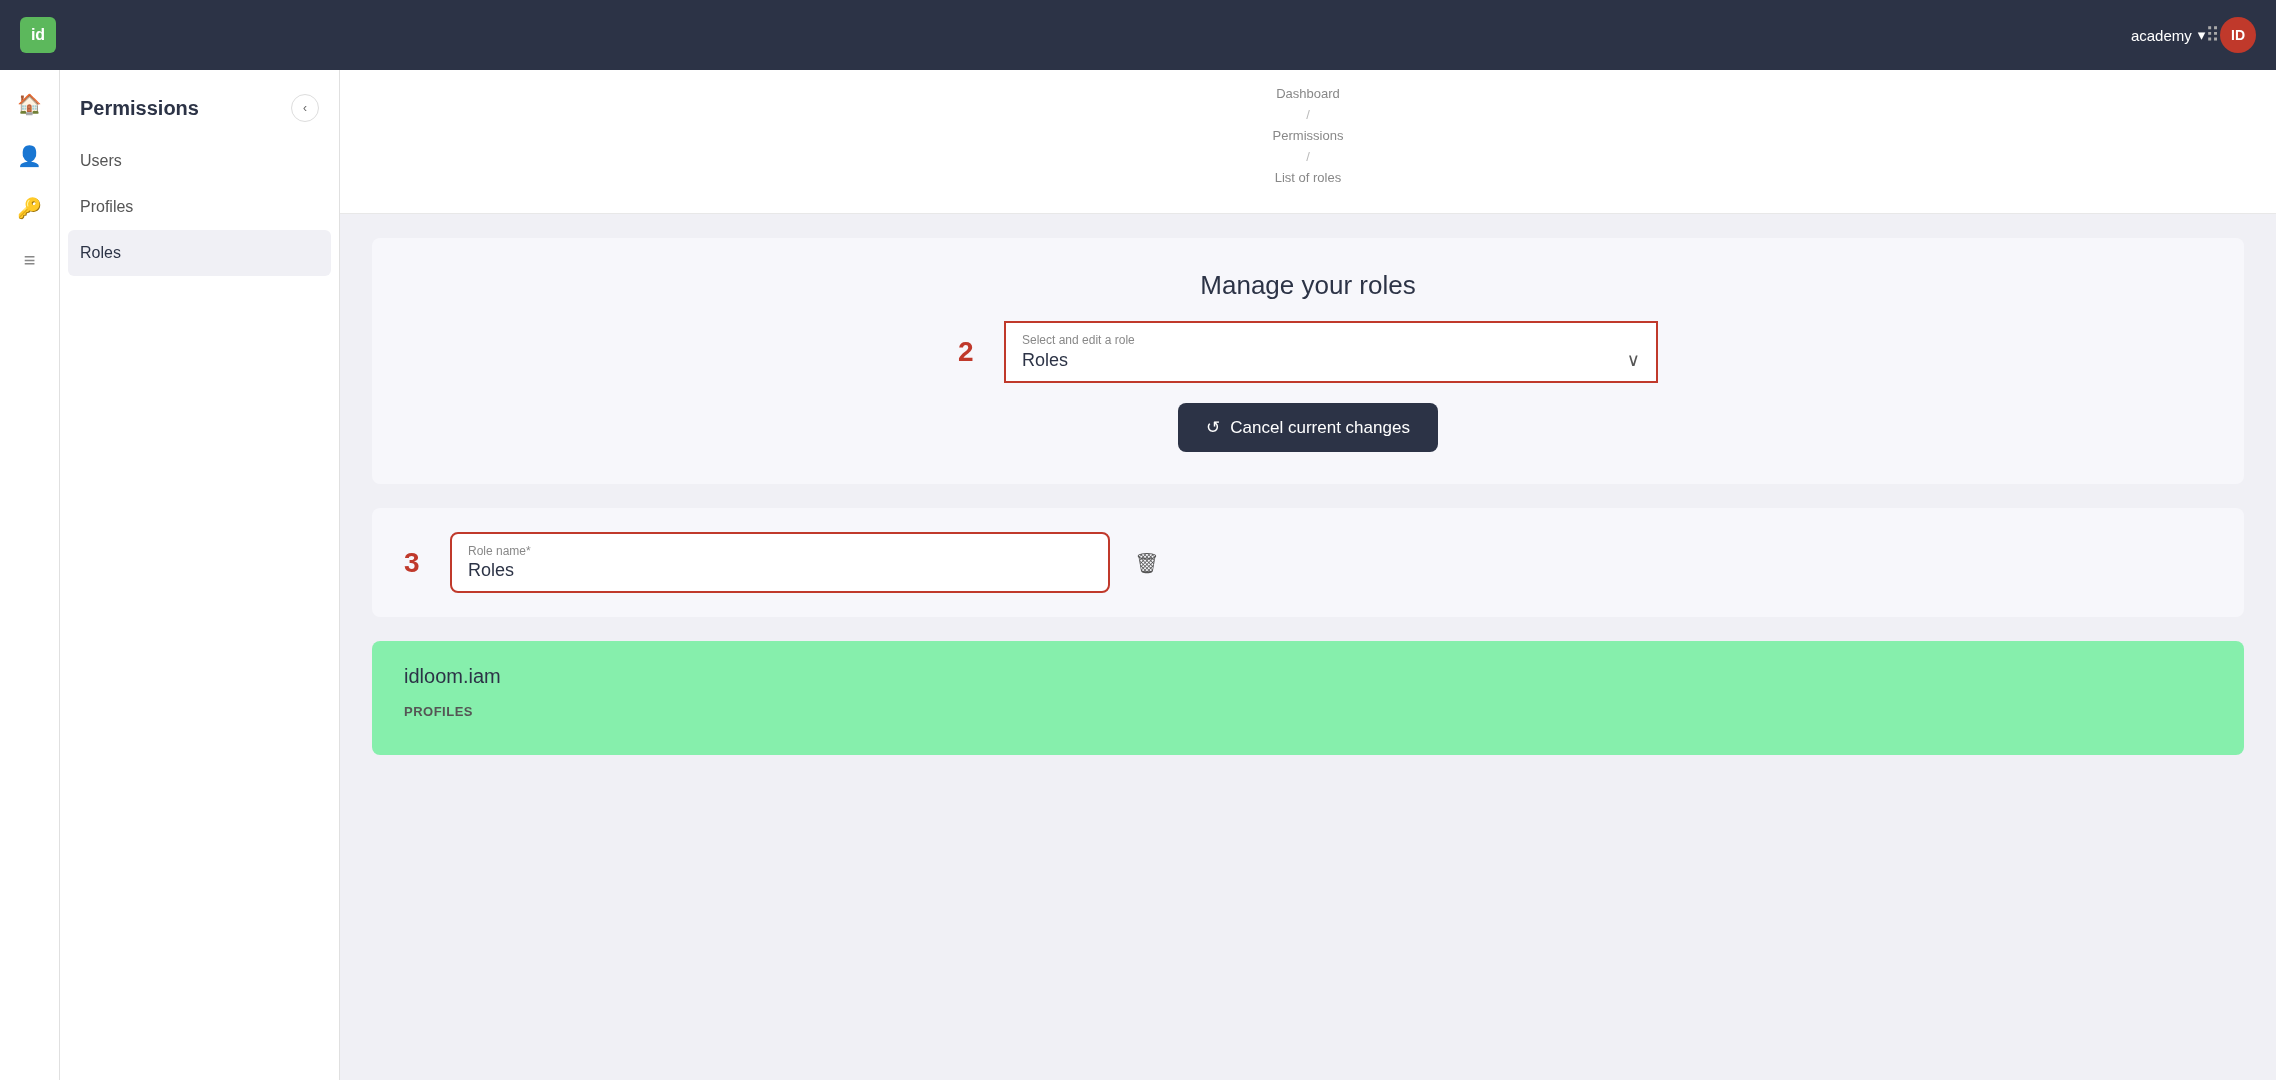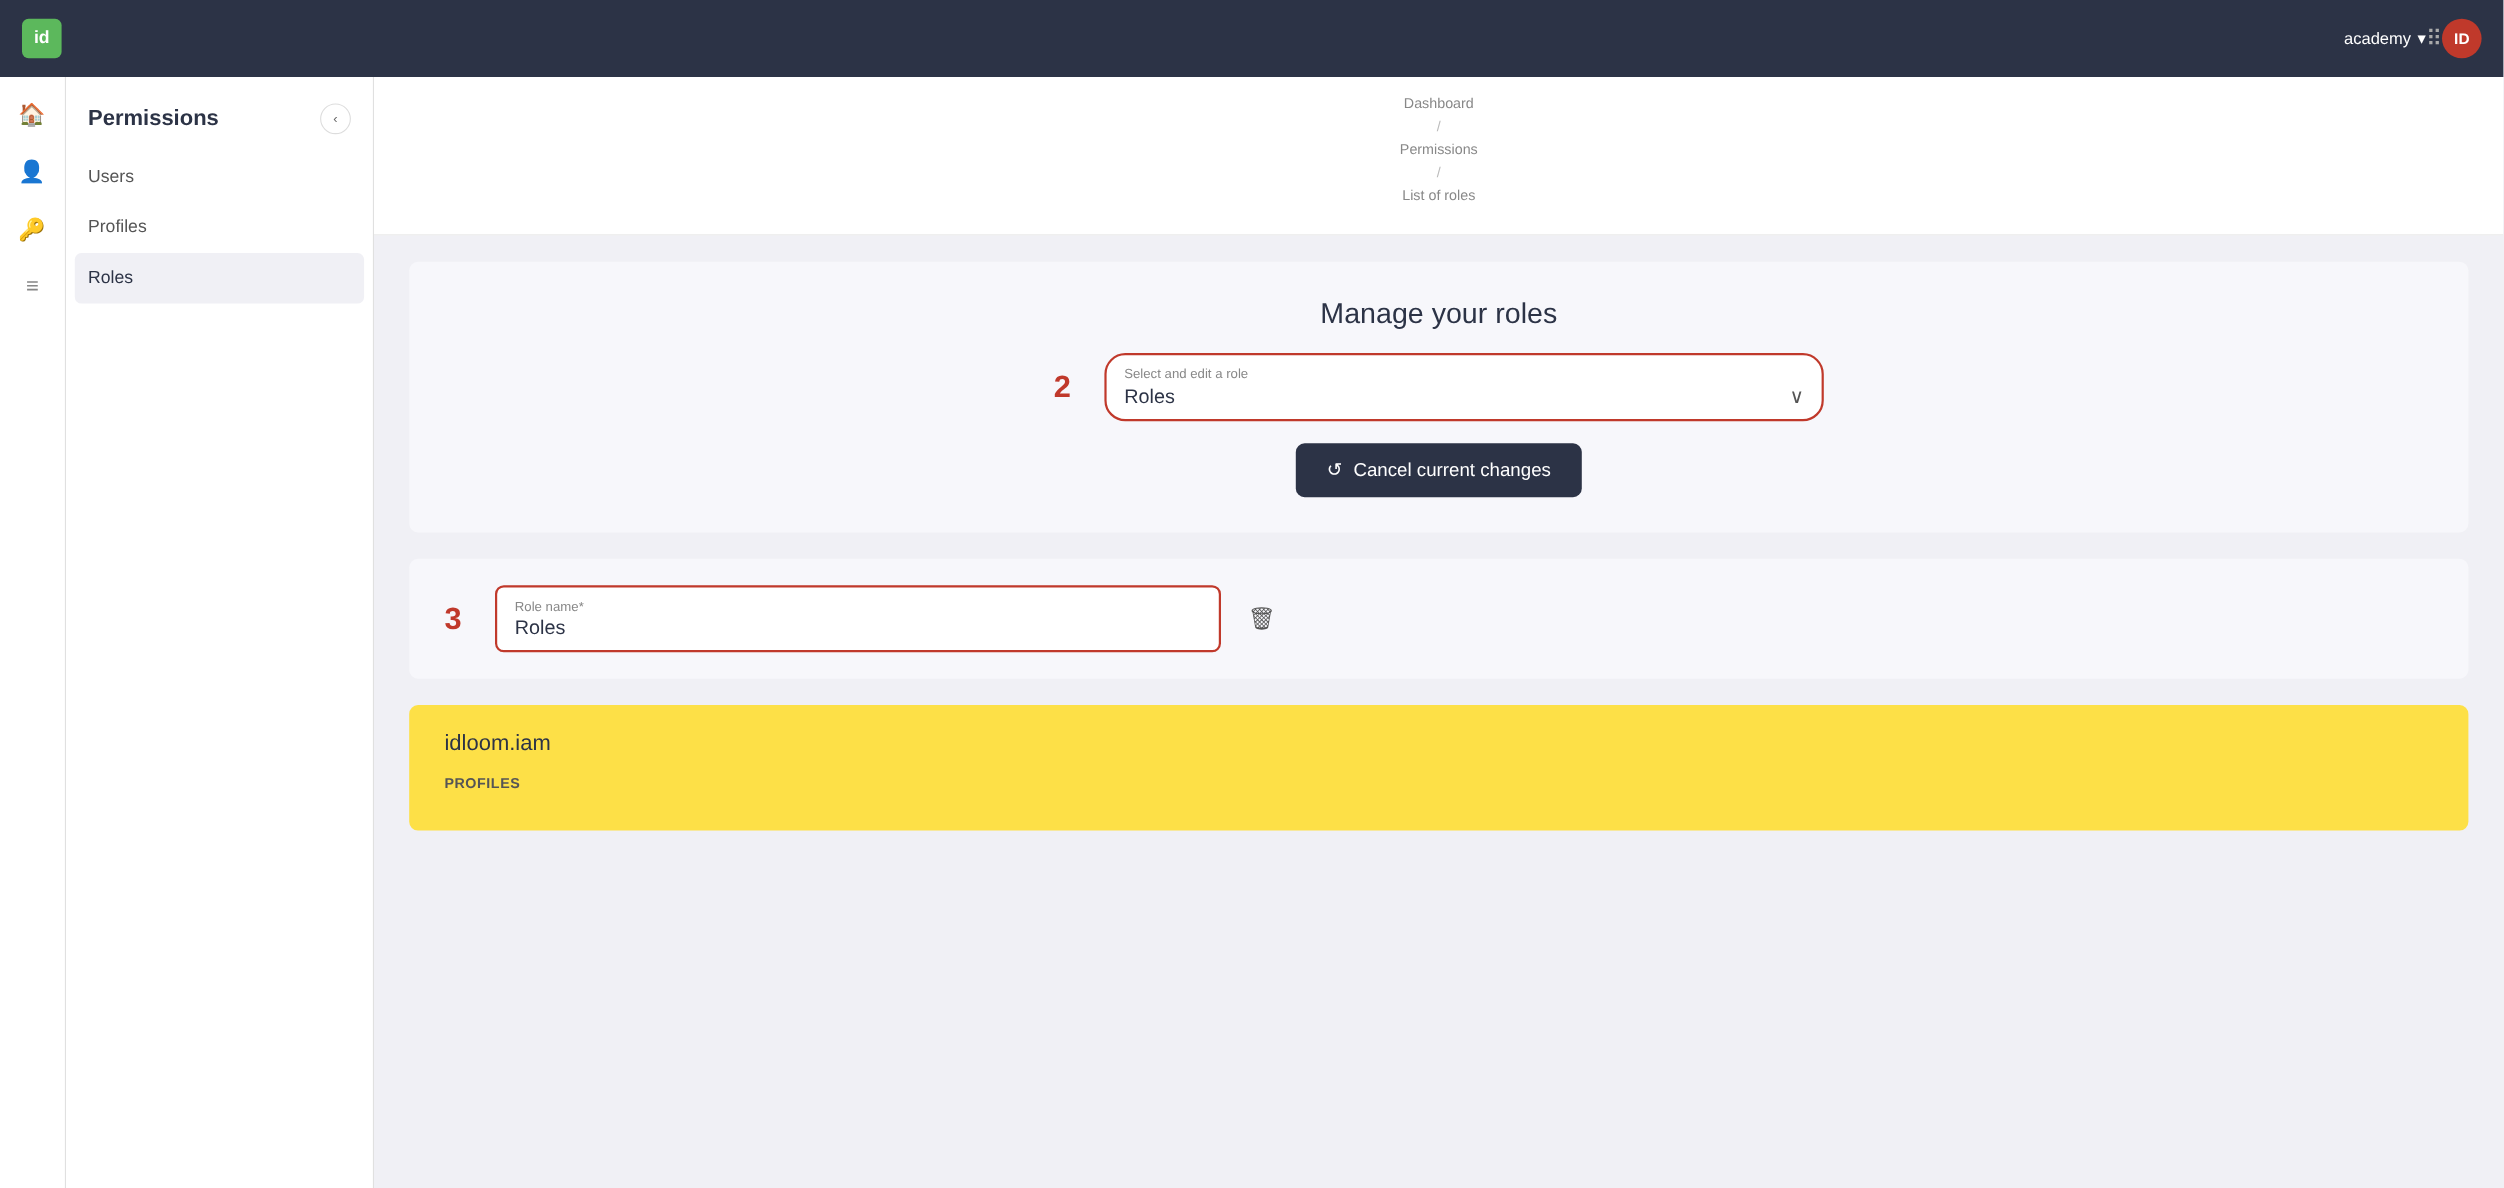--- a/index.html
+++ b/index.html
@@ -140,21 +140,21 @@
       max-width: 700px;
     }
     .step-number {
       font-size: 28px; font-weight: 600; color: #c0392b; min-width: 30px;
     }
 
     
     .role-dropdown {
       flex: 1;
       border: 2px solid #c0392b;
-      border-radius: 19px;
+      border-radius: 0;
       padding: 10px 16px;
       background: #fff;
       cursor: pointer;
       position: relative;
       display: flex; flex-direction: column;
     }
     .dropdown-label { font-size: 12px; color: #888; margin-bottom: 2px; }
     .dropdown-value-row { display: flex; align-items: center; justify-content: space-between; }
     .dropdown-value { font-size: 18px; color: #2c3346; font-weight: 400; }
     .dropdown-chevron { color: #555; font-size: 18px; }
@@ -192,21 +192,21 @@
       border: none; outline: none; font-size: 18px; color: #2c3346;
       width: 100%; background: transparent;
     }
     .delete-btn {
       width: 42px; height: 42px; background: none; border: none; cursor: pointer;
       color: #555; font-size: 20px; display: flex; align-items: center; justify-content: center;
     }
 
     
     .idloom-section {
-      background: #fde047;
+      background: #86efac;
       border-radius: 8px;
       padding: 24px 32px;
     }
     .idloom-title { font-size: 20px; color: #2c3346; margin-bottom: 16px; font-weight: 400; }
 
     .profiles-header { font-size: 13px; font-weight: 700; color: #555; margin-bottom: 12px; letter-spacing: 0.5px; }
 
     .permission-row {
       display: flex; align-items: center; justify-content: space-between;
       padding: 14px 0;

